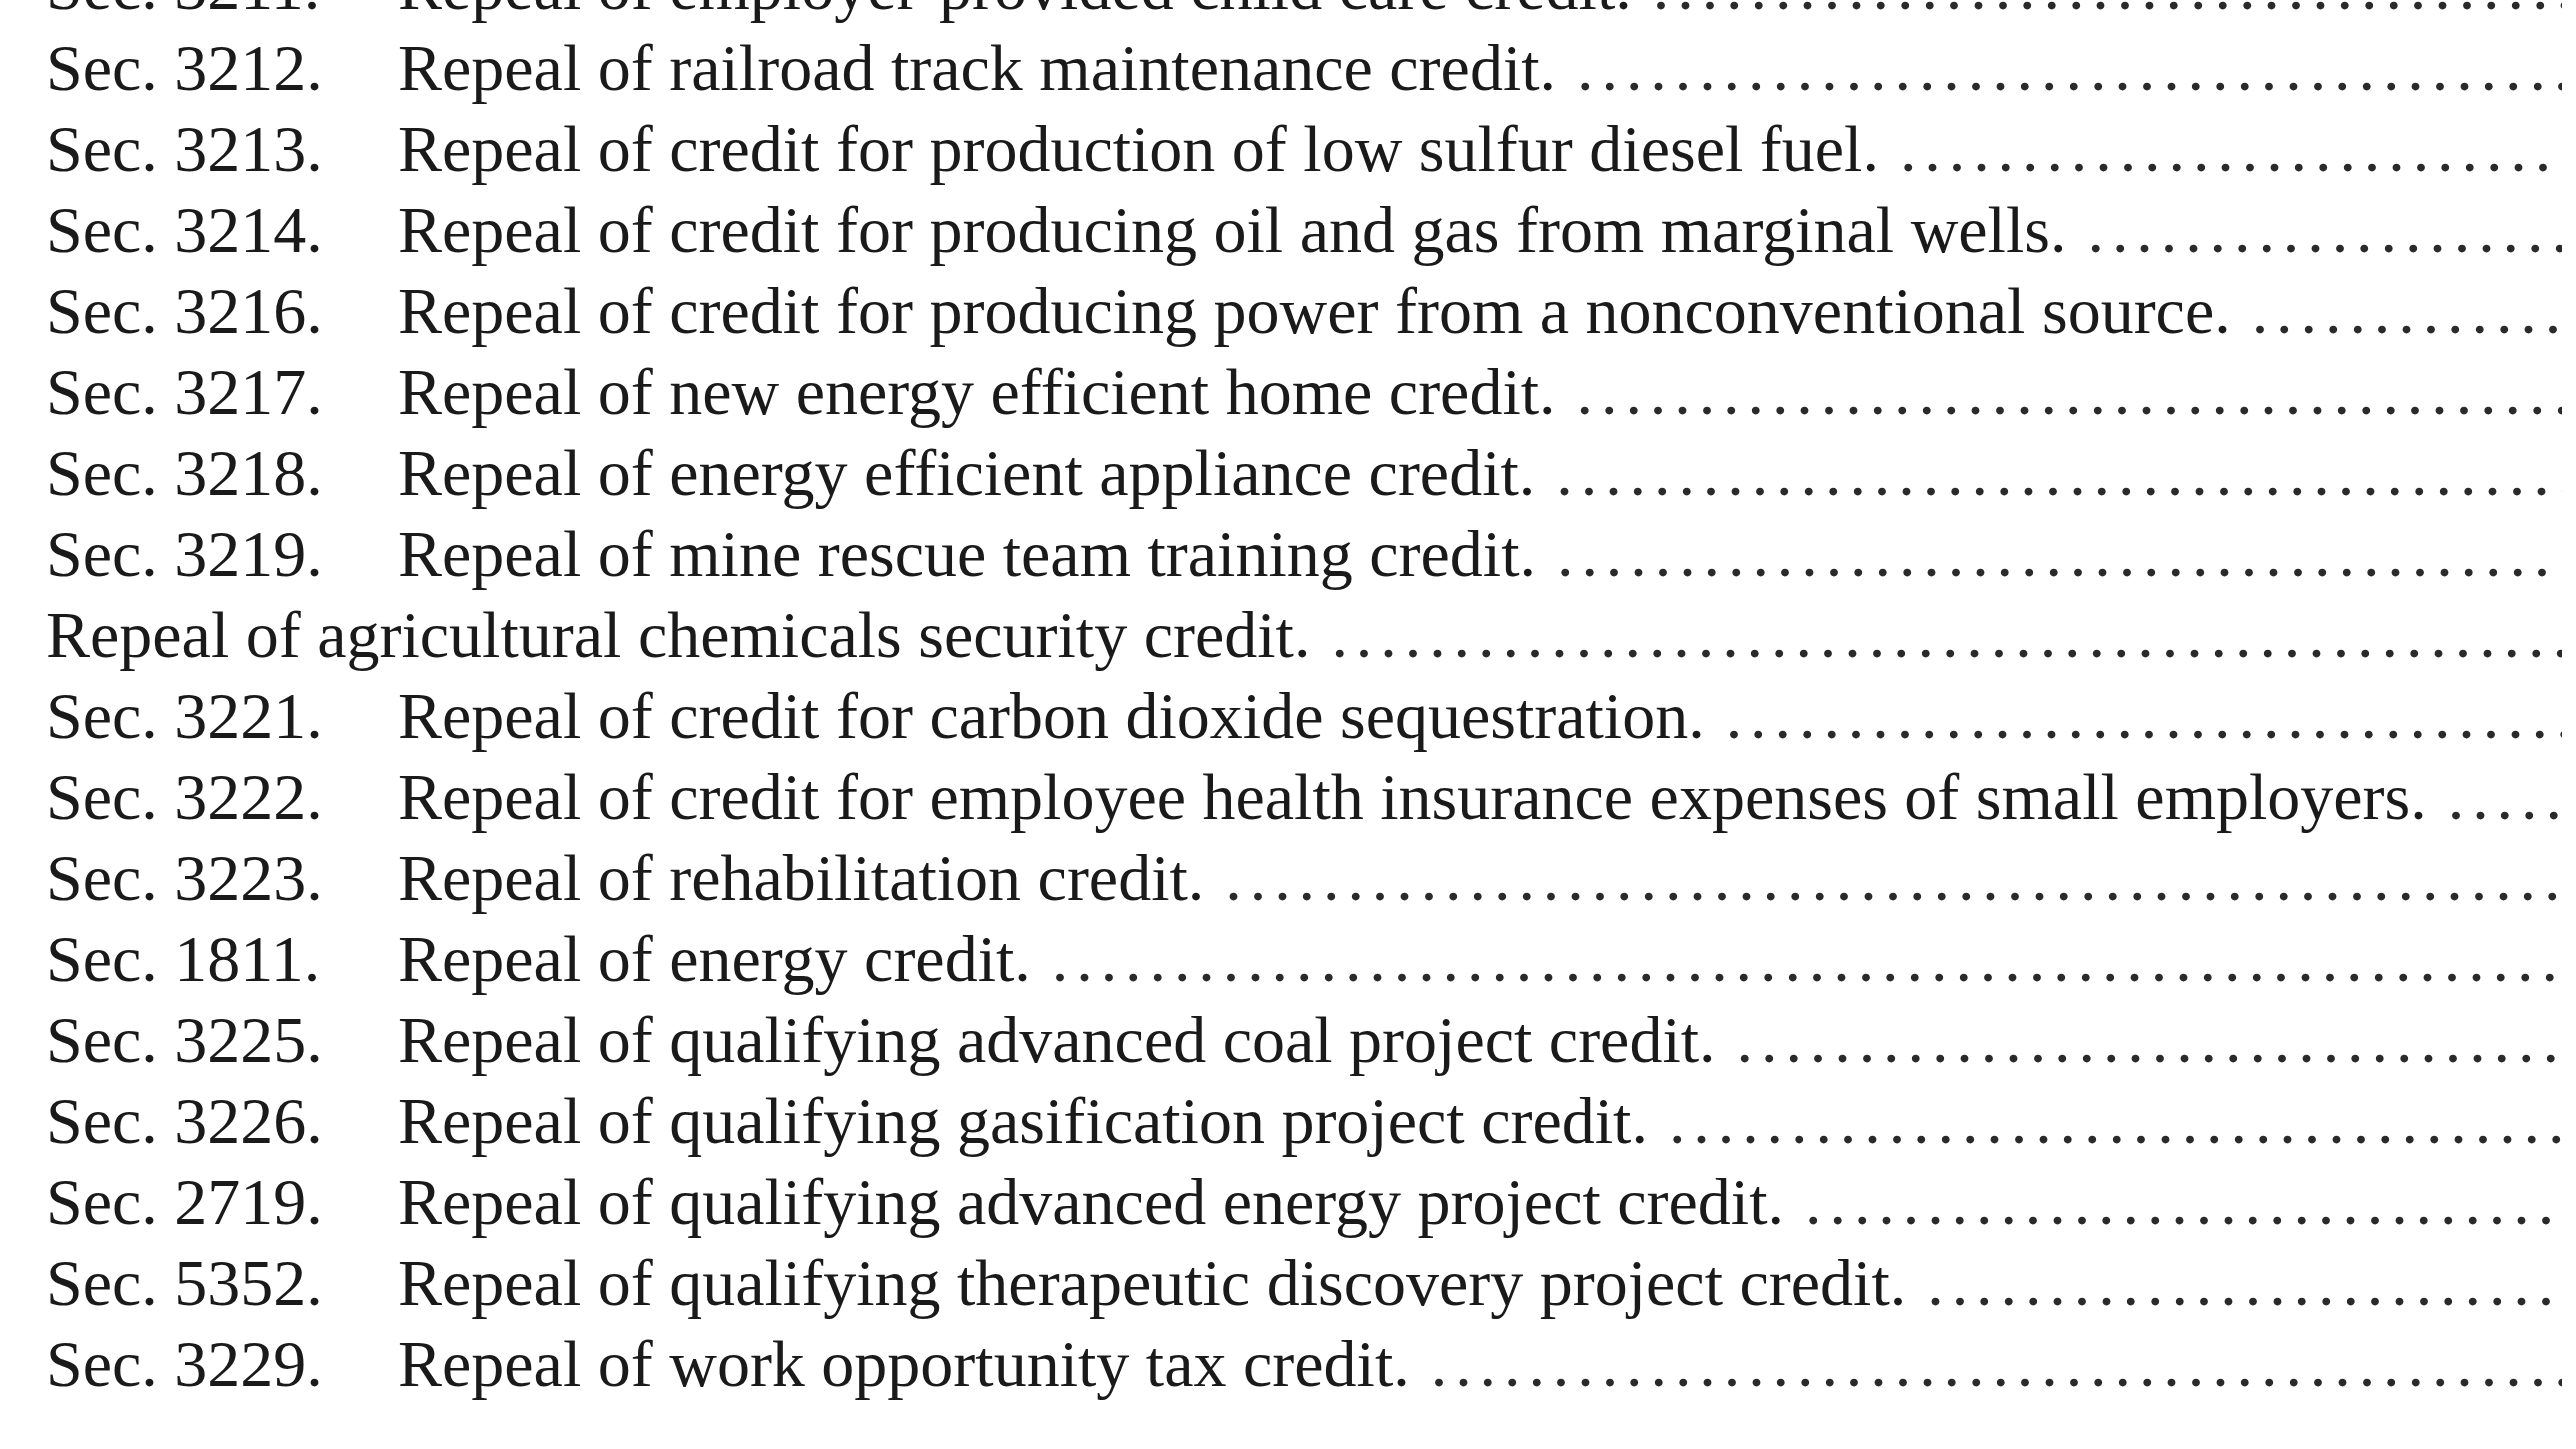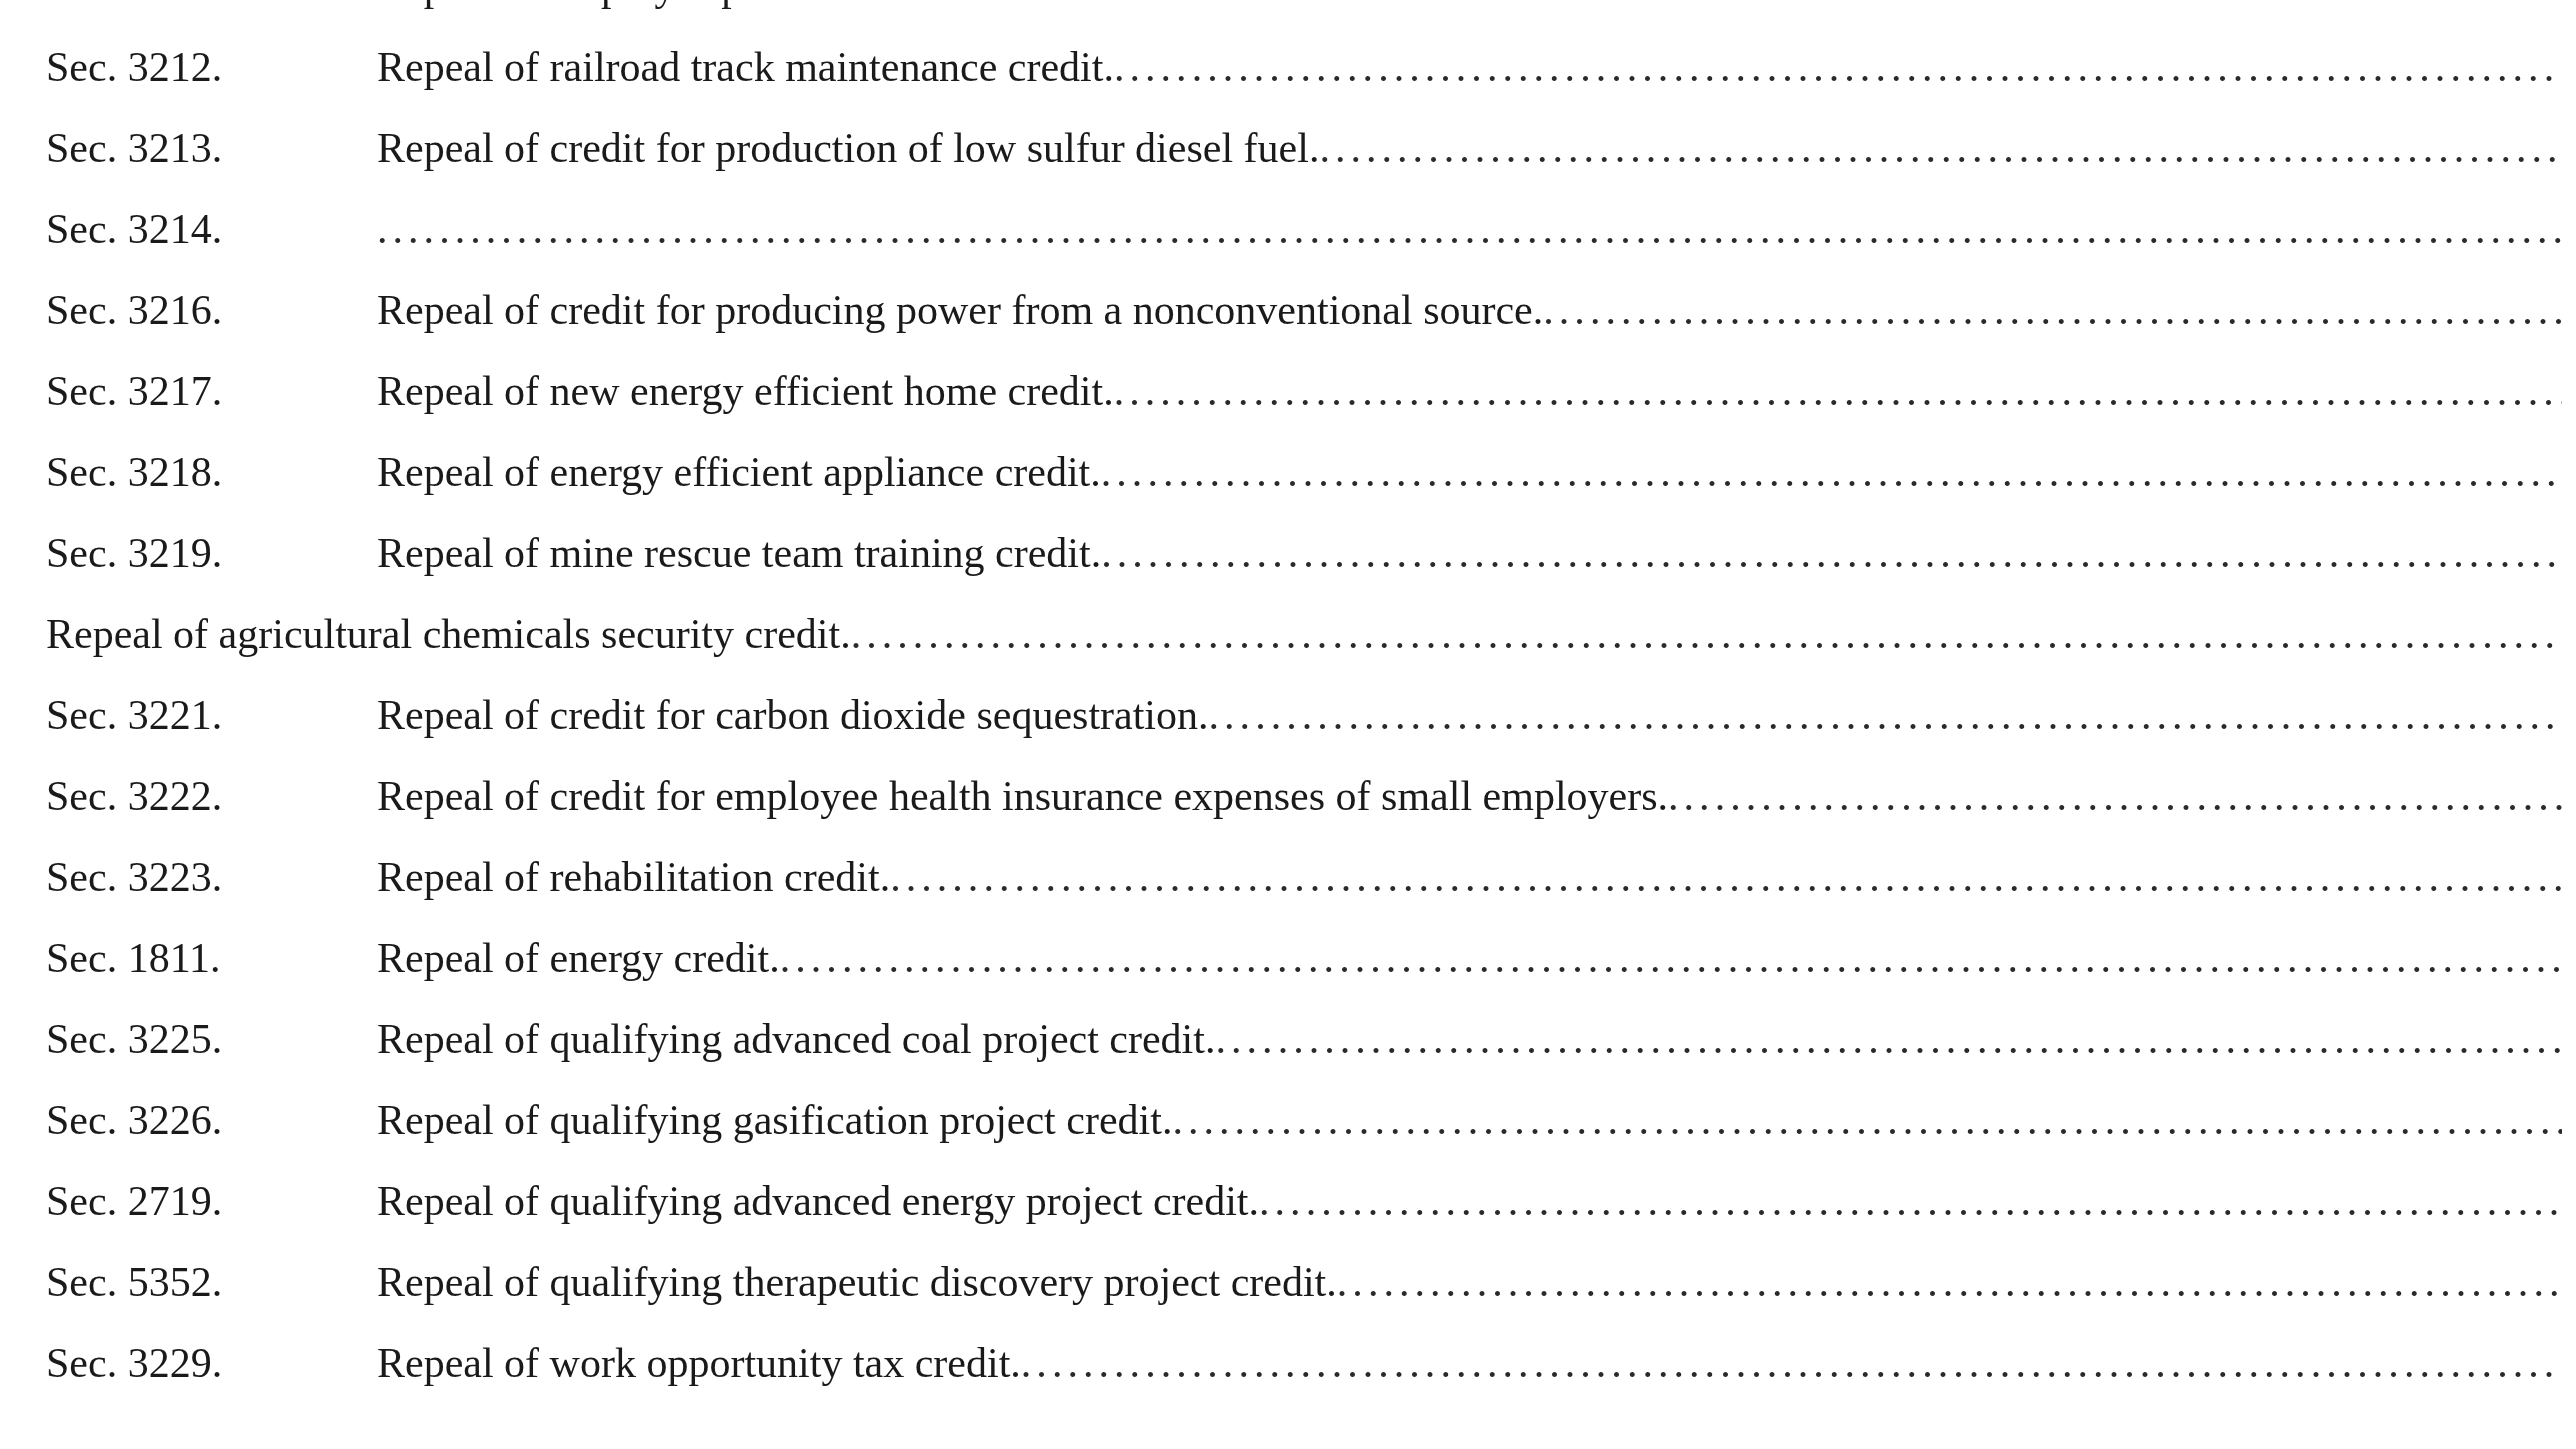--- a/index.html
+++ b/index.html
@@ -19,23 +19,24 @@
     position: absolute;
     left: 46px;
     top: -54px;
     width: 2516px;
   }
   .toc-row {
     display: flex;
     align-items: center;
     height: 81px;
     line-height: 81px;
-    font-size: 42px;
+    font-size: 66px;
     white-space: nowrap;
     overflow: hidden;
+    gap: 21px;
   }
   .sec-num {
     flex: 0 0 331px;
     width: 331px;
   }
   .sec-title {
     flex: 0 0 auto;
   }
   .leader {
     flex: 1 1 auto;
@@ -63,20 +64,21 @@
     <span class="sec-title">Repeal of railroad track maintenance credit.</span>
     <span class="leader"></span>
   </div>
   <div class="toc-row">
     <span class="sec-num">Sec. 3213.</span>
     <span class="sec-title">Repeal of credit for production of low sulfur diesel fuel.</span>
     <span class="leader"></span>
   </div>
   <div class="toc-row">
     <span class="sec-num">Sec. 3214.</span>
+    <span class="sec-title">Repeal of credit for producing oil and gas from marginal wells.</span>
     <span class="leader"></span>
   </div>
   <div class="toc-row">
     <span class="sec-num">Sec. 3216.</span>
     <span class="sec-title">Repeal of credit for producing power from a nonconventional source.</span>
     <span class="leader"></span>
   </div>
   <div class="toc-row">
     <span class="sec-num">Sec. 3217.</span>
     <span class="sec-title">Repeal of new energy efficient home credit.</span>

